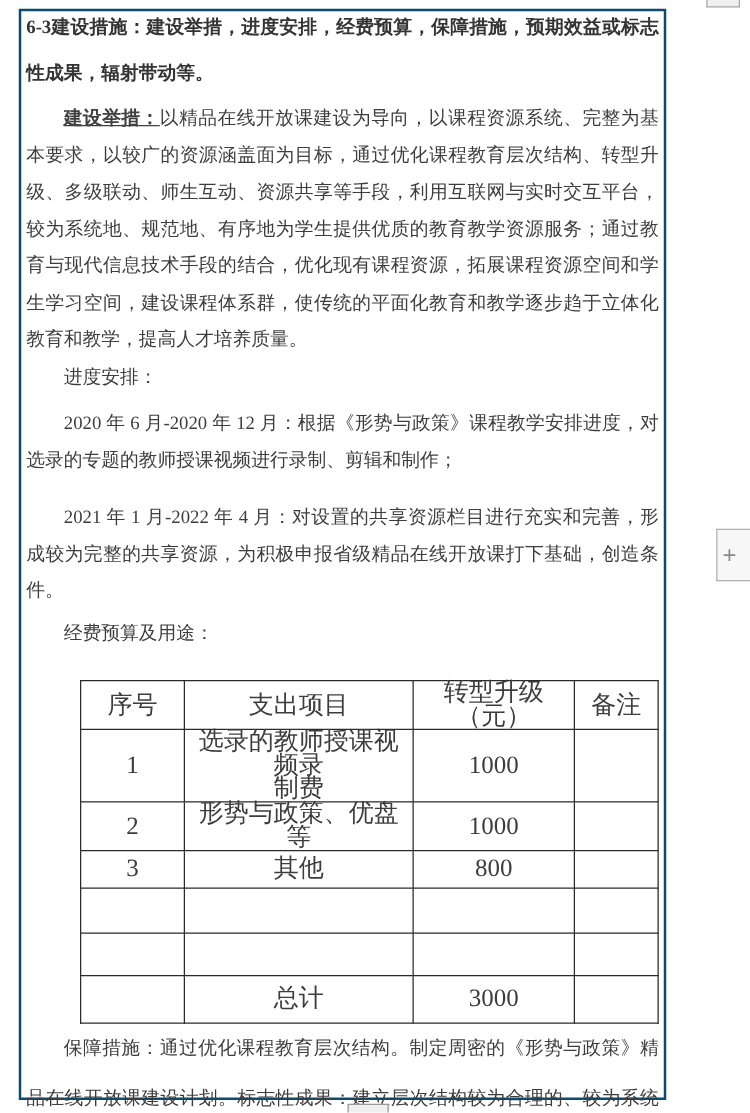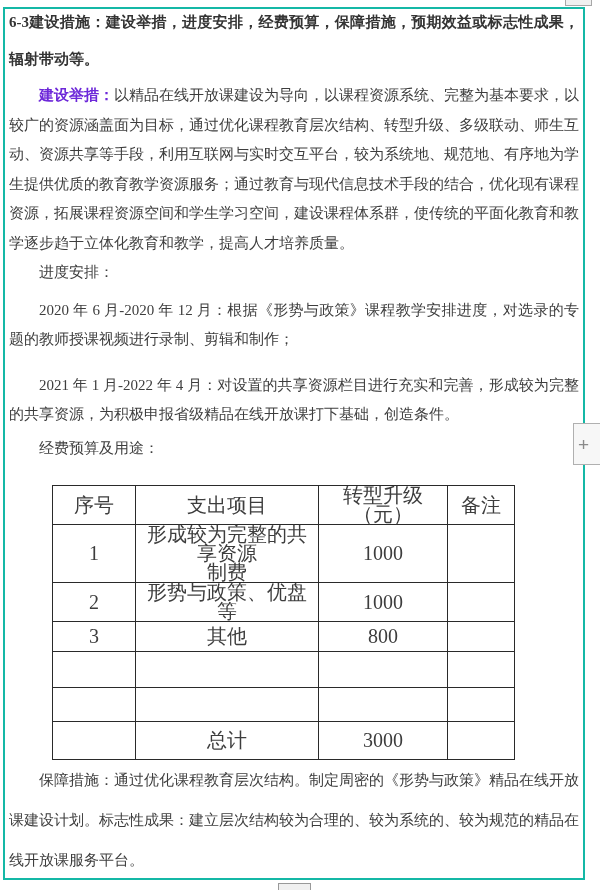--- a/index.html
+++ b/index.html
@@ -5,42 +5,42 @@
   * { margin: 0; padding: 0; box-sizing: border-box; }
   html, body {
     width: 600px; height: 890px;
     background: #ffffff;
     font-family: "Liberation Serif", "DejaVu Serif", serif;
     overflow: hidden;
     position: relative;
   }
   .doc-page {
     position: absolute;
-    left: 3px; top: 7px;
-    width: 582px; height: 873px;
-    border: 2px solid #14b8a6;
+    left: 15px; top: 7px;
+    width: 518px; height: 873px;
+    border: 2px solid #0c4a6e;
     background: #ffffff;
     padding: 0 4px;
     color: #3d3d3d;
     font-size: 15px;
   }
   .doc-heading {
     font-weight: bold;
     line-height: 37px;
     margin-top: -5px;
     text-align: justify;
     color: #343434;
   }
   .para {
     line-height: 29.5px;
     text-align: justify;
     text-indent: 2em;
   }
   .p1 { margin-top: 3px; }
-  .p1 .lead { font-weight: bold; color: #6d28d9; }
+  .p1 .lead { font-weight: bold; color: #404040; text-decoration: underline; }
   .p-schedule-label { margin-top: 0; }
   .p-2020 { margin-top: 8px; }
   .p-2021 { margin-top: 16px; }
   .p-budget-label { margin-top: 4px; }
   .budget-table {
     border-collapse: collapse;
     margin-left: 43px;
     margin-top: 22px;
     table-layout: fixed;
   }
@@ -129,21 +129,21 @@
   <table class="budget-table">
     <tbody>
         <tr>
       <th class="col-idx">序号</th>
       <th class="col-item">支出项目</th>
       <th class="col-amount">转型升级（元）</th>
       <th class="col-note">备注</th>
     </tr>
     <tr>
       <td>1</td>
-      <td>形成较为完整的共享资源
+      <td>选录的教师授课视频录
 制费</td>
       <td>1000</td>
       <td></td>
     </tr>
     <tr>
       <td>2</td>
       <td>形势与政策、优盘等</td>
       <td>1000</td>
       <td></td>
     </tr>

